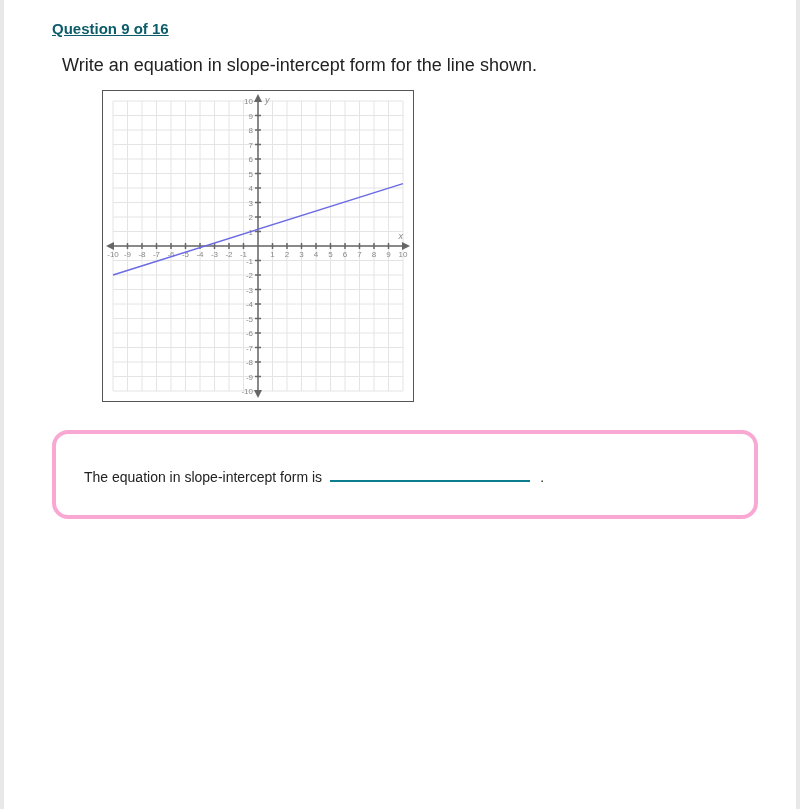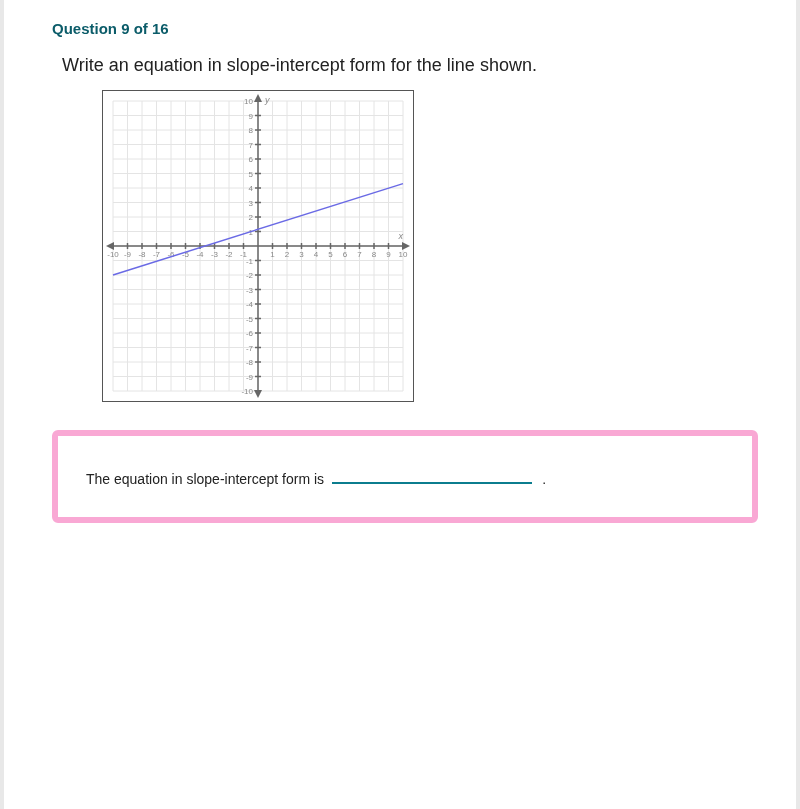--- a/index.html
+++ b/index.html
@@ -22,20 +22,21 @@
       border-right: 4px solid #e8e8e8;
     }
     .content {
       padding: 20px 38px 20px 48px;
     }
     .question-header {
       color: #0b5c69;
       font-weight: bold;
       font-size: 15px;
       margin-bottom: 18px;
+      text-decoration: underline;
     }
     .question-text {
       color: #222;
       font-size: 18px;
       margin-bottom: 14px;
       margin-left: 10px;
     }
     .chart-wrap {
       margin-left: 50px;
       margin-bottom: 24px;
@@ -73,22 +74,22 @@
     }
     .plot-line {
       stroke: #6a6ae5;
       stroke-width: 1.5;
       fill: none;
     }
     .arrow {
       fill: #666;
     }
     .answer-box {
-      border: 6px solid #f9a8d4;
-      border-radius: 6px;
+      border: 4px solid #f9a8d4;
+      border-radius: 16px;
       padding: 30px 28px;
       margin-top: 20px;
       font-size: 14px;
       color: #222;
       display: flex;
       align-items: baseline;
       gap: 8px;
       flex-wrap: wrap;
     }
     .answer-blank {

